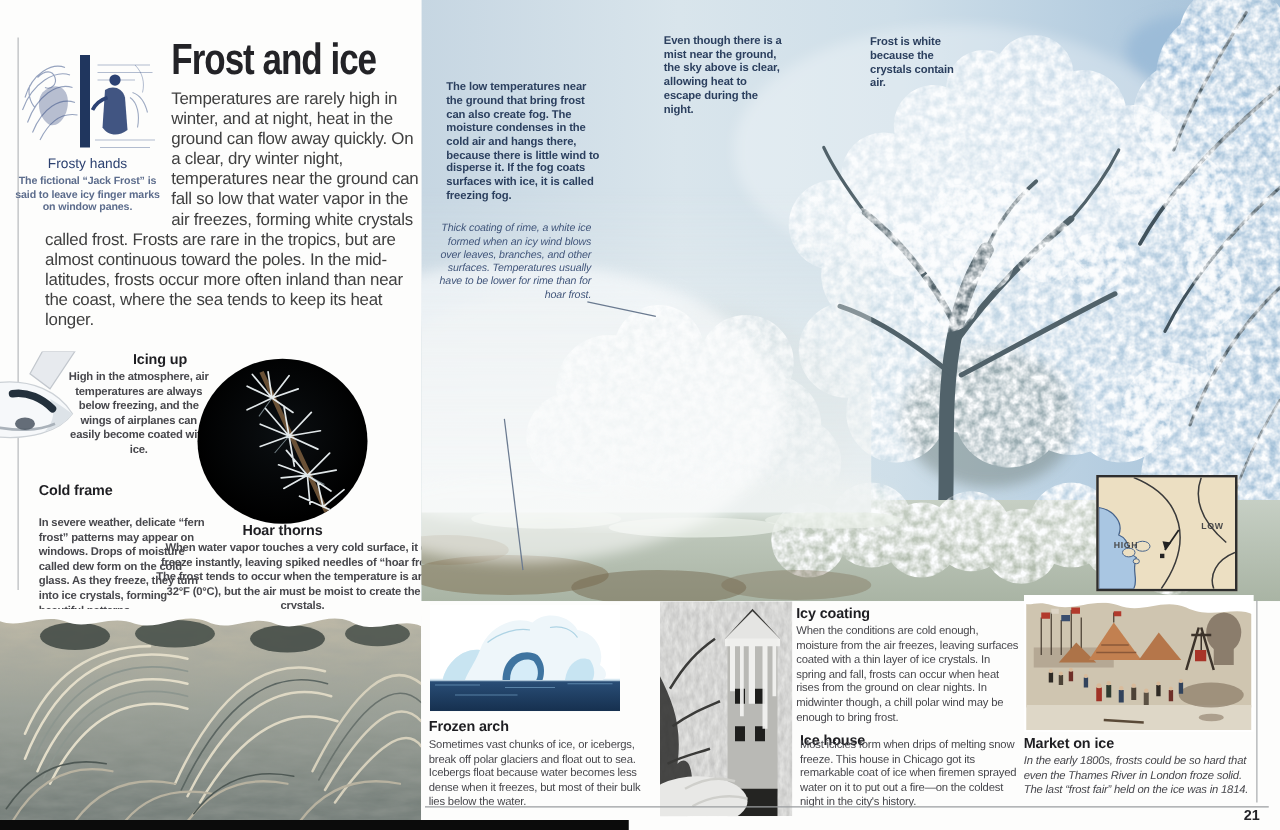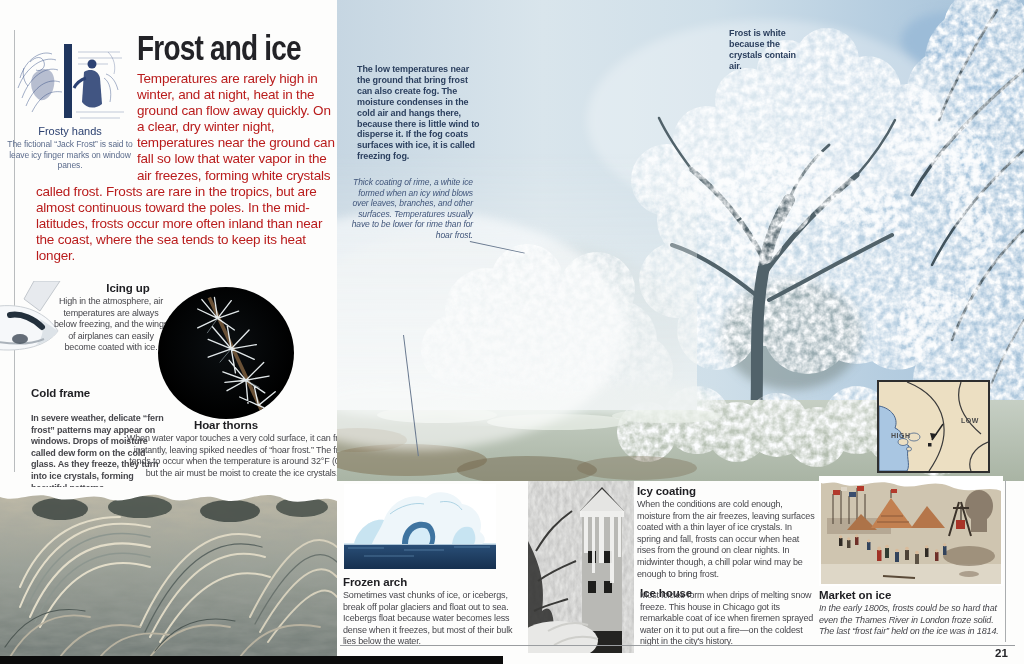--- a/index.html
+++ b/index.html
@@ -3,25 +3,25 @@
 <meta charset="utf-8">
 <style>
   html,body{margin:0;padding:0;background:#e8e8e8;}
   .spread{position:relative;width:1024px;height:664px;background:#fdfdfc;overflow:hidden;
           font-family:"Liberation Sans","DejaVu Sans",sans-serif;color:#333;}
   .abs{position:absolute;}
   .rule-v{width:1px;background:#b9bcbe;}
   .rule-h{height:1px;background:#9a9da0;}
   .title{font-size:35px;font-weight:bold;letter-spacing:-1px;color:#232327;
          transform:scaleX(.80);transform-origin:0 0;white-space:nowrap;margin:0;}
-  .intro{width:300px;font-size:13.5px;line-height:16.1px;letter-spacing:-0.2px;color:#b91c1c;}
+  .intro{width:300px;font-size:13.5px;line-height:16.1px;letter-spacing:-0.2px;color:#404040;}
   .intro-spacer{float:left;width:101px;height:98px;}
   .h{font-weight:bold;font-size:11.5px;letter-spacing:-0.1px;color:#1e1e22;}
   .cap{font-size:9px;line-height:11.6px;letter-spacing:-0.15px;color:#47474c;}
-  .center{text-align:center;}
+  .center{text-align:center;font-weight:bold;}
   .navy-h{color:#2c4170;font-weight:normal;font-size:11px;}
   .navy-cap{color:#5c6c8c;font-size:8.5px;line-height:10.6px;letter-spacing:-0.1px;}
   .ann{font-size:9px;line-height:10.9px;font-weight:bold;letter-spacing:-0.1px;color:#2b3f5e;}
   .ann-i{font-size:8.5px;line-height:10.6px;font-style:italic;color:#40557a;text-align:right;letter-spacing:-0.1px;}
   .leader{height:1px;background:#6a7a90;transform-origin:0 0;}
   .imgbox{overflow:hidden;}
   .pagenum{font-weight:bold;font-size:11.5px;color:#242428;}
   svg{display:block;}
 </style>
 </head>
@@ -260,21 +260,22 @@
       <ellipse cx="330" cy="416" rx="55" ry="7" fill="#e9efe8" opacity="0.7"></ellipse>
 
       <rect x="0" y="150" width="360" height="260" fill="url(#fogv)"></rect>
       <g filter="url(#soft)">
           <ellipse cx="80" cy="330" rx="210" ry="120" fill="#ffffff" opacity="0.55"></ellipse>
         </g>
     </svg>
   </div>
 
   <div class="abs ann" style="left:357px;top:64px;width:124px;">The low temperatures near the ground that bring frost can also create fog. The moisture condenses in the cold air and hangs there, because there is little wind to disperse it. If the fog coats surfaces with ice, it is called freezing fog.</div>
-  <div class="abs ann" style="left:729px;top:28px;width:74px;">Frost is white because the crystals contain air.</div>
+  <div class="abs ann" style="left:531px;top:27px;width:97px;">Even though there is a mist near the ground, the sky above is clear, allowing heat to escape during the night.</div>
+  <div class="abs ann" style="left:696px;top:28px;width:74px;">Frost is white because the crystals contain air.</div>
   <div class="abs ann-i" style="left:349px;top:177px;width:124px;">Thick coating of rime, a white ice formed when an icy wind blows over leaves, branches, and other surfaces. Temperatures usually have to be lower for rime than for hoar frost.</div>
   <div class="abs leader" style="left:470px;top:241px;width:56px;transform:rotate(12deg);"></div>
   <div class="abs leader" style="left:404px;top:335px;width:122px;transform:rotate(83deg);"></div>
 
   <div class="abs" style="left:877px;top:380px;width:113px;height:93px;border:2px solid #2e2e2e;box-sizing:border-box;background:#ecdfc2;">
     <svg width="109" height="89" viewBox="0 0 109 89">
       <rect width="109" height="89" fill="#ecdfc2"></rect>
       <path d="M0 24 C12 26 20 36 16 46 C26 50 22 60 30 64 C26 74 32 82 28 89 L0 89 Z" fill="#a9c6e2" stroke="#47648c" stroke-width="1"></path>
       <ellipse cx="24" cy="60" rx="5" ry="3.5" fill="#ecdfc2" stroke="#47648c" stroke-width="0.8"></ellipse>
       <ellipse cx="35" cy="55" rx="6" ry="4" fill="#ecdfc2" stroke="#47648c" stroke-width="0.8"></ellipse>

